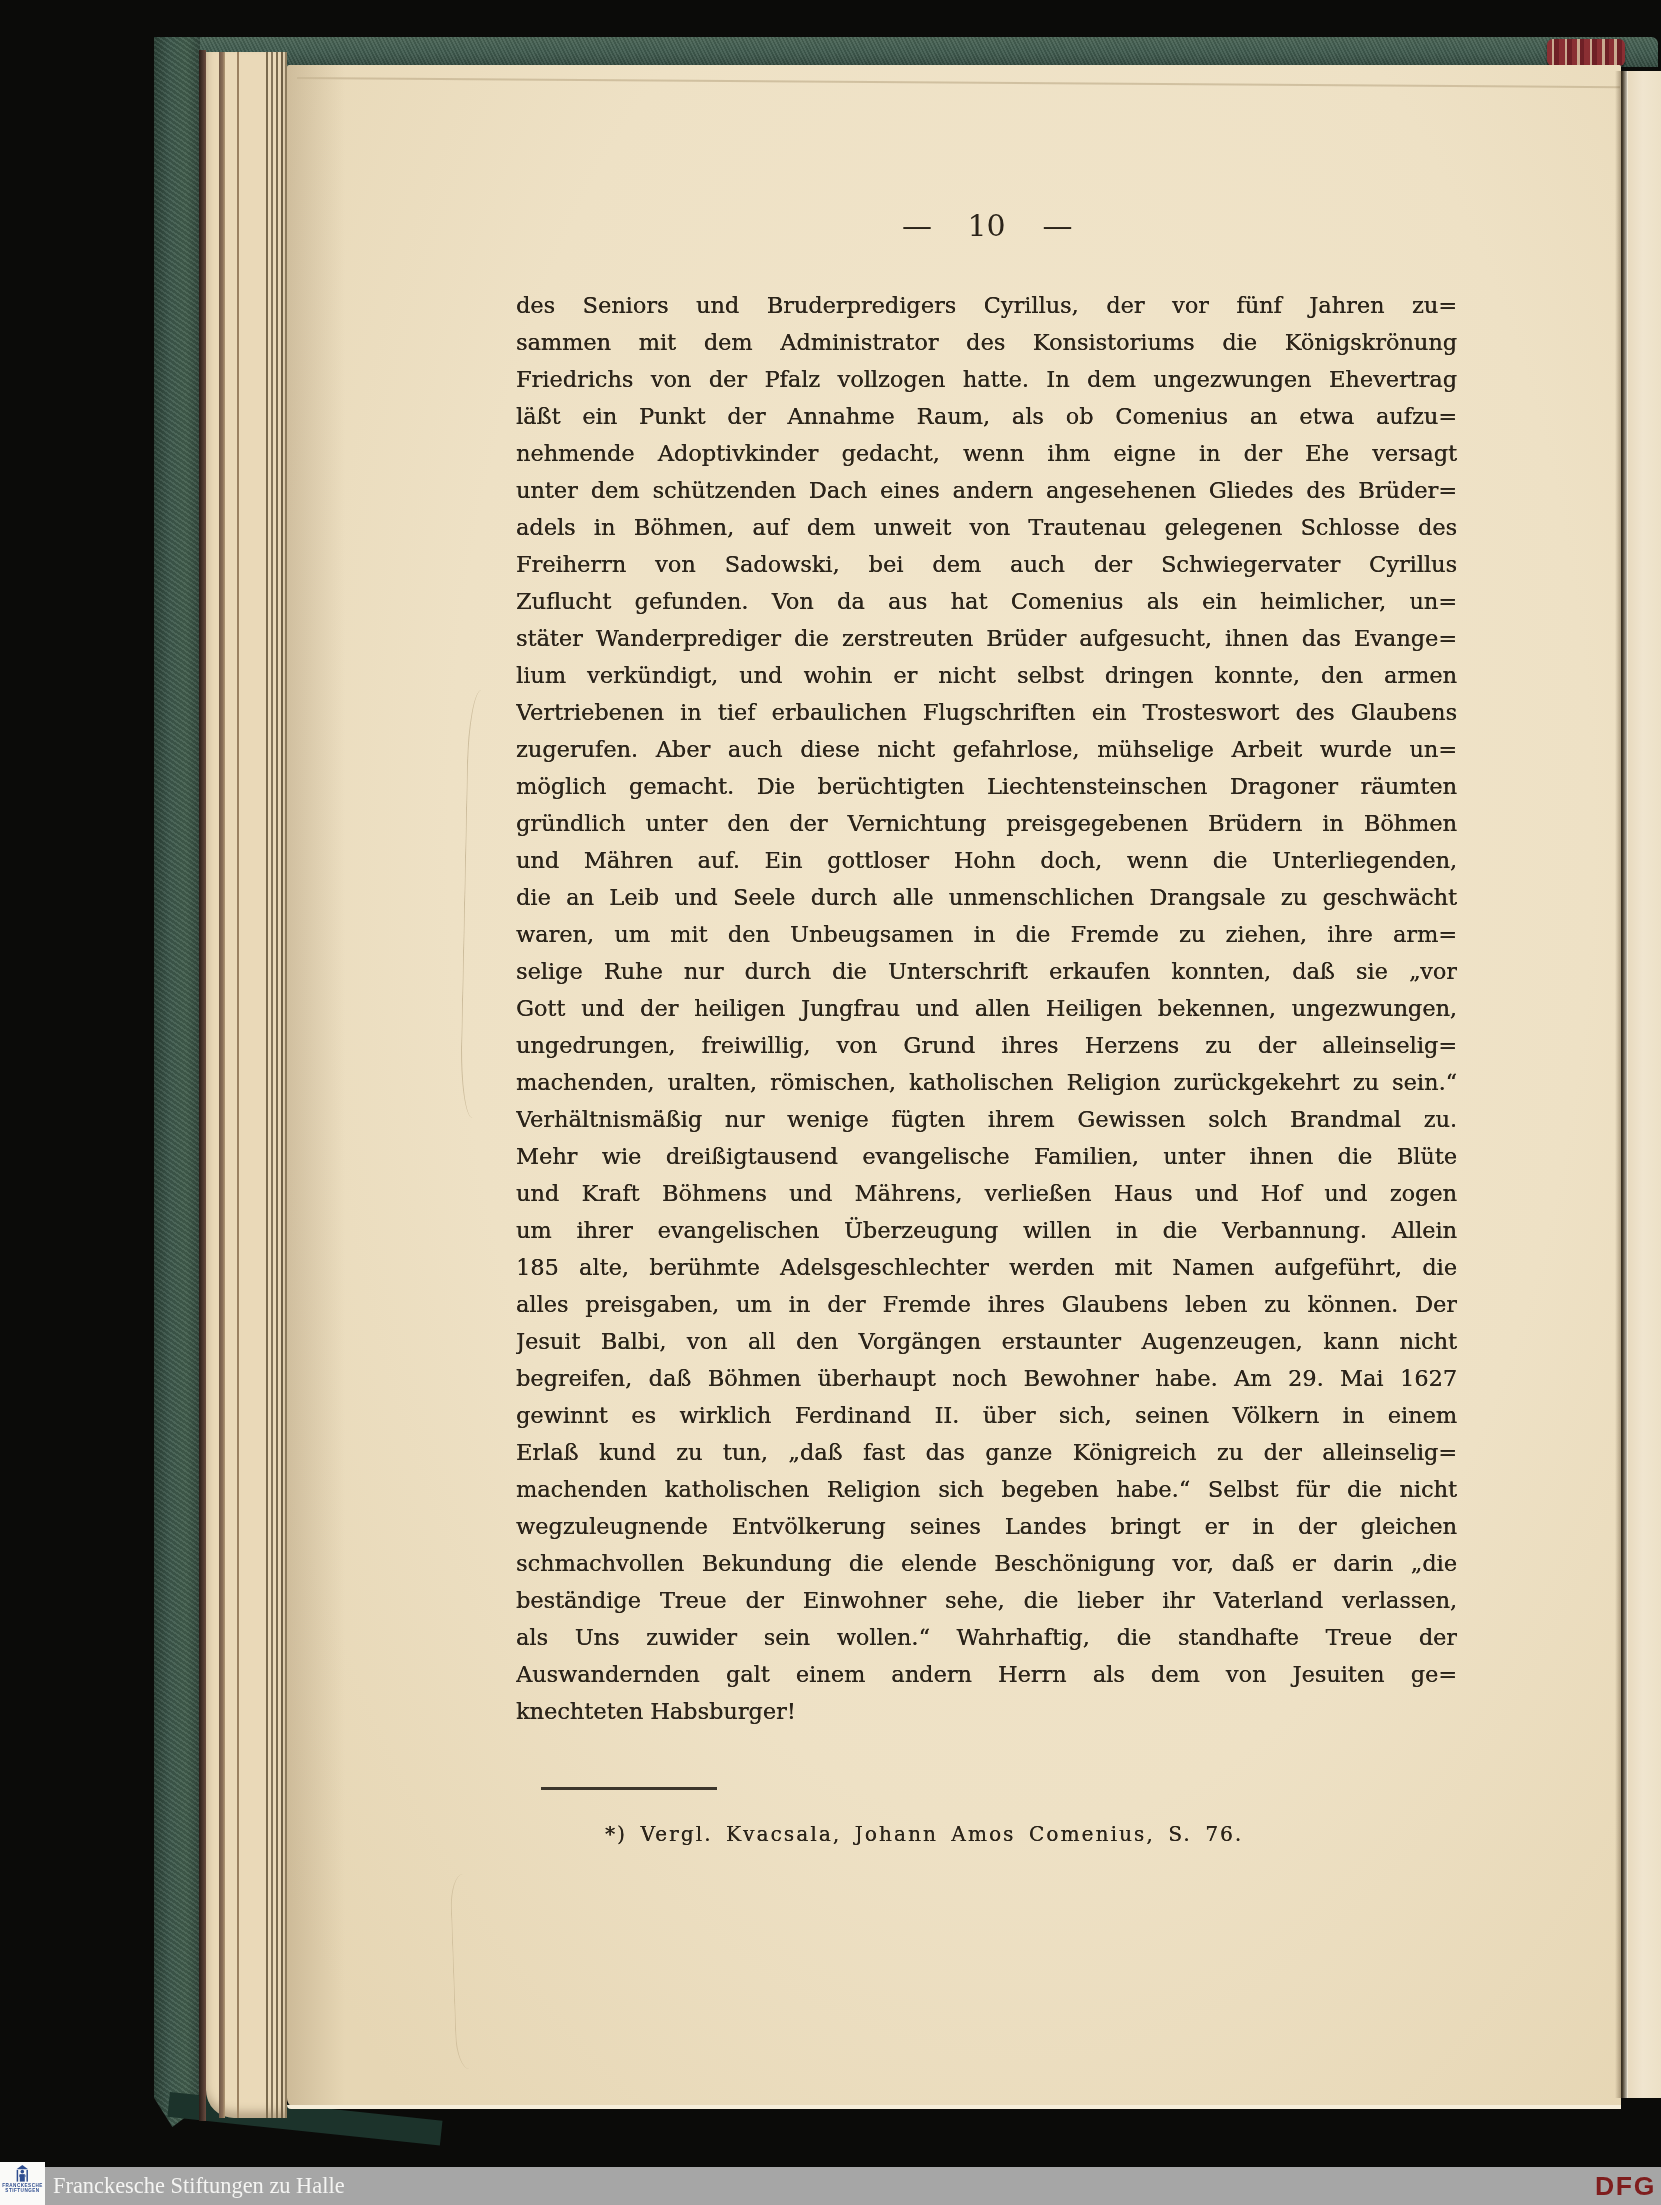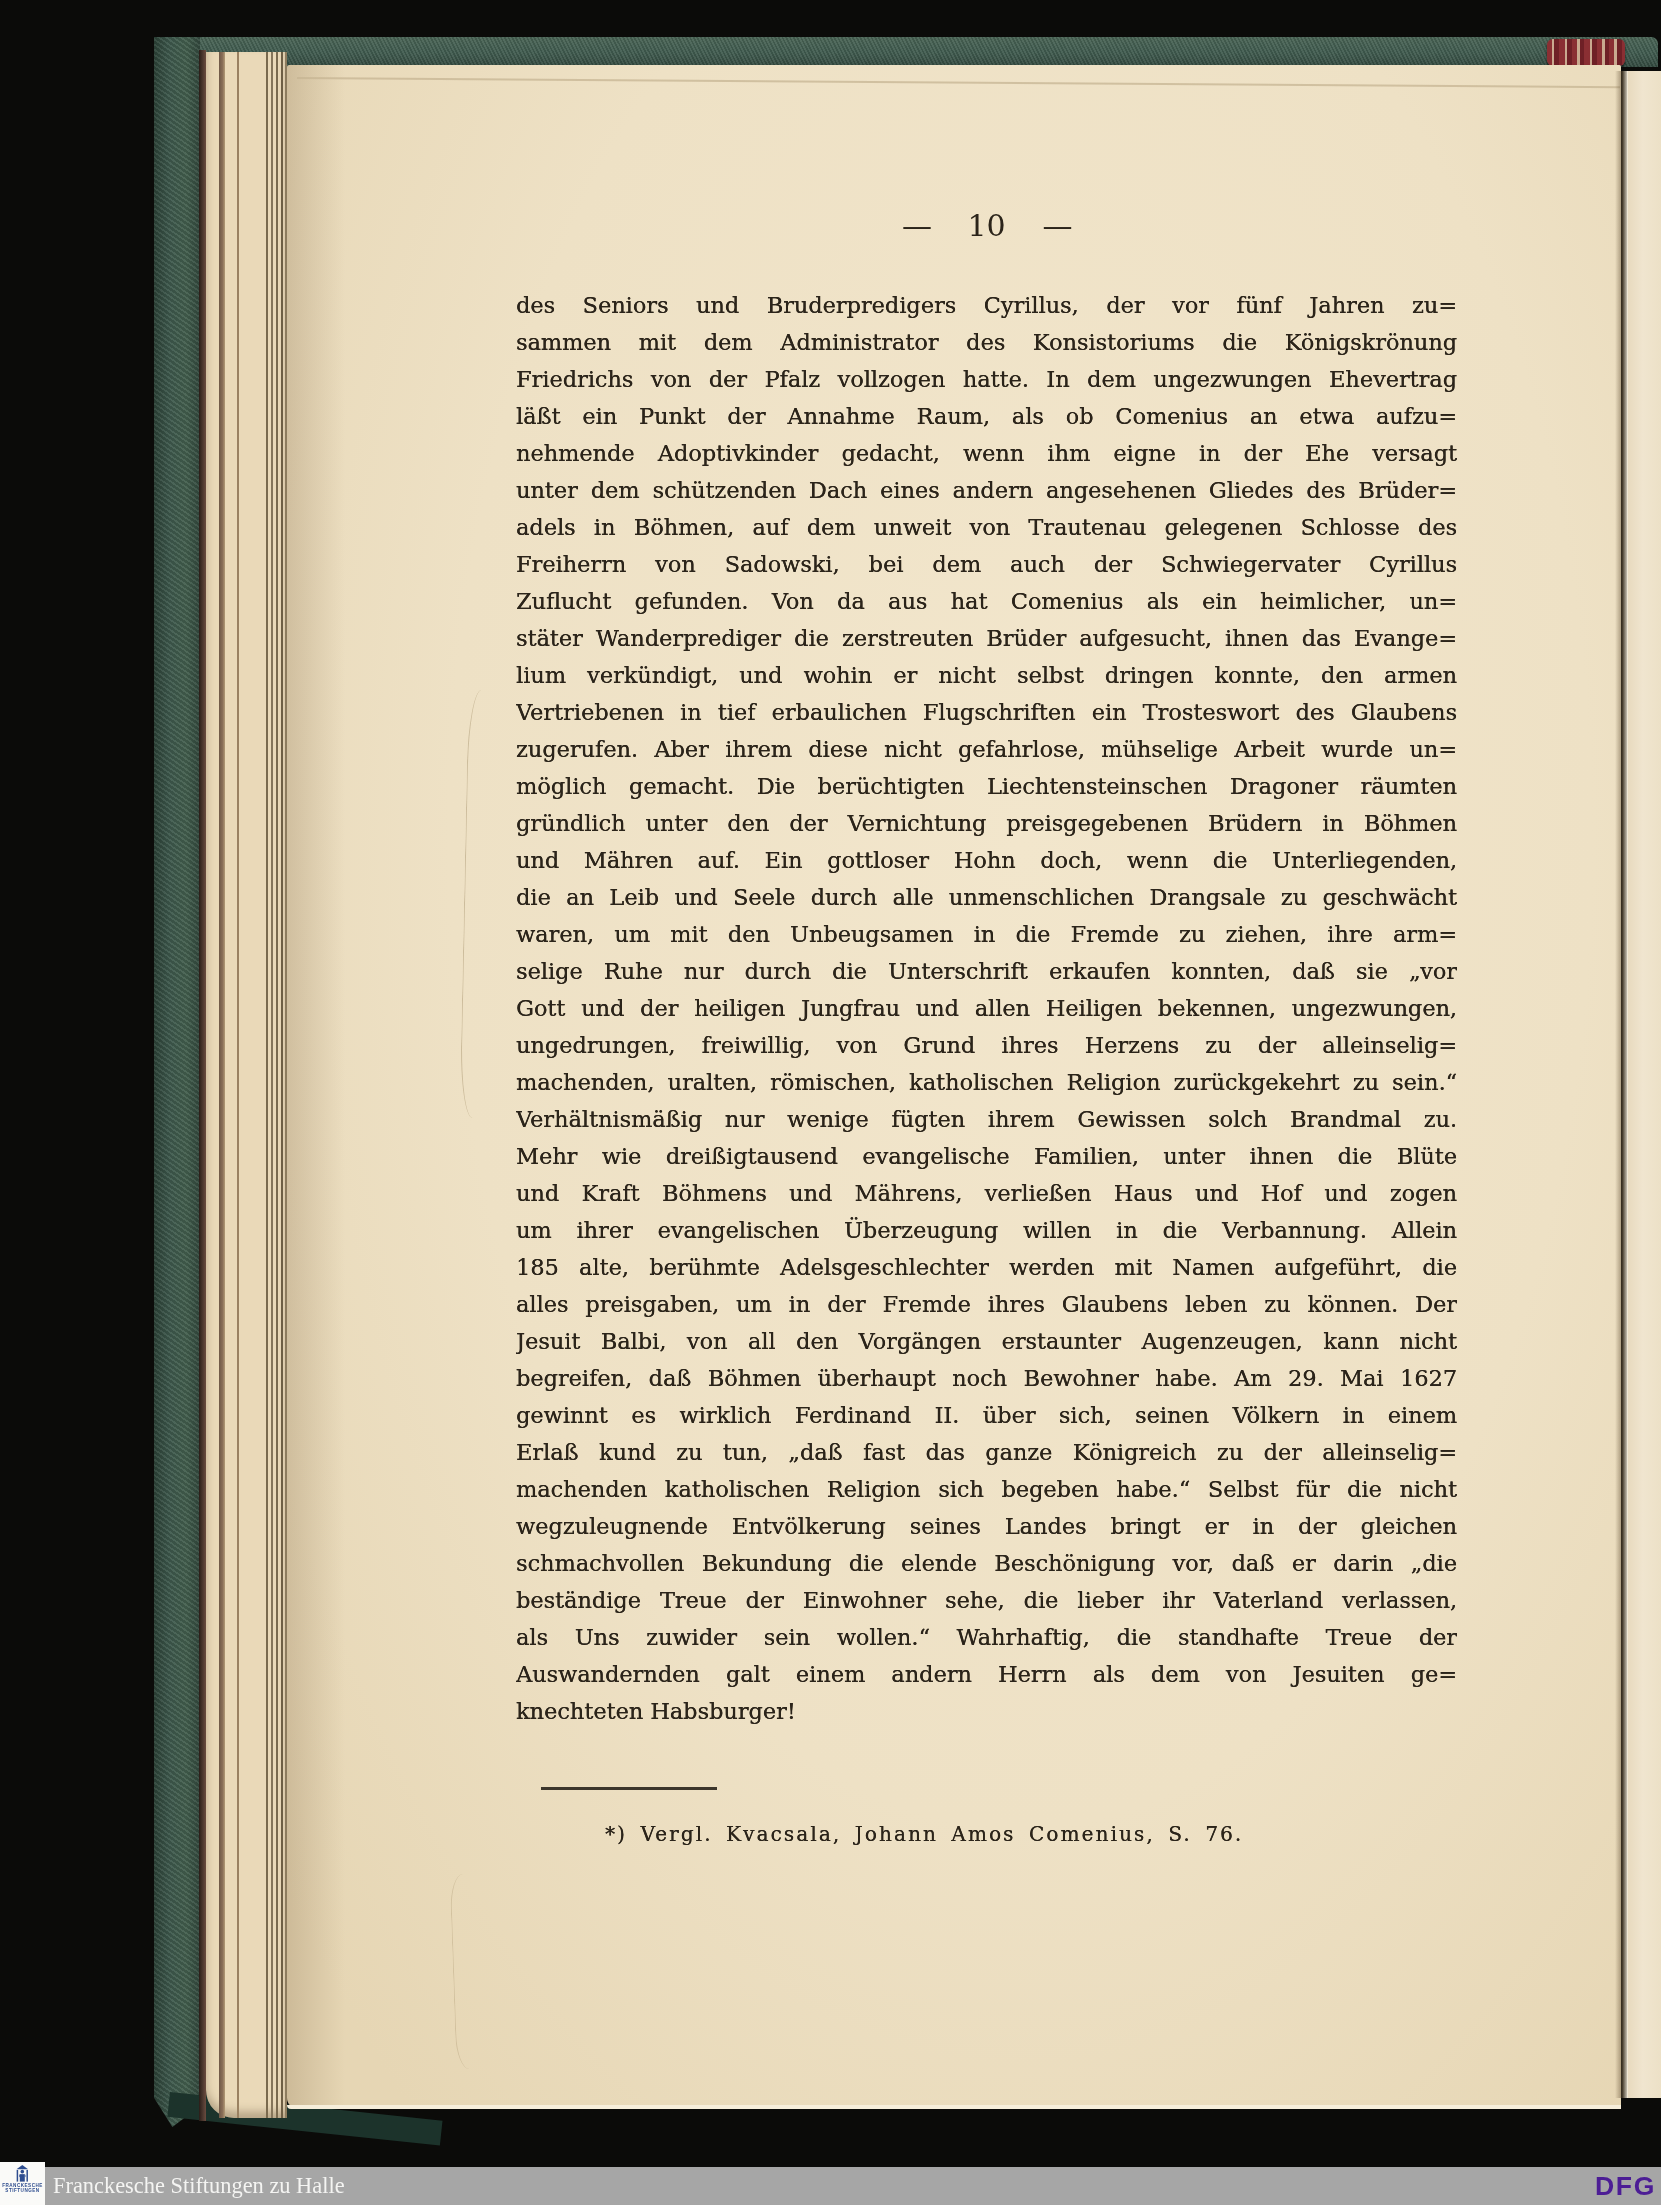--- a/index.html
+++ b/index.html
@@ -81,21 +81,21 @@
     background:var(--bar-gray);z-index:10;}
   .logo-box{position:absolute;left:0;top:-5px;width:45px;height:43px;background:#fafaf8;
     display:flex;flex-direction:column;align-items:center;justify-content:flex-start;padding-top:2.5px;box-sizing:border-box;}
   .logo-box svg{display:block;}
   .logo-text{font-family:"Liberation Sans",sans-serif;font-size:4.6px;line-height:5.4px;
     letter-spacing:0.5px;color:var(--logo-blue);text-align:center;font-weight:bold;}
   .institution{position:absolute;left:53px;top:0;height:41px;line-height:38px;
     font-family:"Liberation Serif",serif;font-size:22.4px;color:#f4f4f2;}
   .dfg{position:absolute;right:5.8px;top:0;height:32px;line-height:38px;
     font-family:"Liberation Sans",sans-serif;font-weight:900;font-size:26.6px;
-    letter-spacing:1.7px;color:#4c1d95;}
+    letter-spacing:1.7px;color:#7f1d1d;}
 </style>
 </head>
 <body>
 
 <div class="stage">
 
   <div class="cover-top"></div>
   <div class="headband"></div>
   <div class="cover-left"></div>
   <div class="hinge-line"></div>
@@ -126,21 +126,21 @@
         <div class="text-line">Friedrichs von der Pfalz vollzogen hatte.  In dem ungezwungen Ehevertrag</div>
         <div class="text-line">läßt ein Punkt der Annahme Raum, als ob Comenius an etwa aufzu=</div>
         <div class="text-line">nehmende Adoptivkinder gedacht, wenn ihm eigne in der Ehe versagt</div>
         <div class="text-line">unter dem schützenden Dach eines andern angesehenen Gliedes des Brüder=</div>
         <div class="text-line">adels in Böhmen, auf dem unweit von Trautenau gelegenen Schlosse des</div>
         <div class="text-line">Freiherrn von Sadowski, bei dem auch der Schwiegervater Cyrillus</div>
         <div class="text-line">Zuflucht gefunden.  Von da aus hat Comenius als ein heimlicher, un=</div>
         <div class="text-line">stäter Wanderprediger die zerstreuten Brüder aufgesucht, ihnen das Evange=</div>
         <div class="text-line">lium verkündigt, und wohin er nicht selbst dringen konnte, den armen</div>
         <div class="text-line">Vertriebenen in tief erbaulichen Flugschriften ein Trosteswort des Glaubens</div>
-        <div class="text-line">zugerufen.  Aber ihrem diese nicht gefahrlose, mühselige Arbeit wurde un=</div>
+        <div class="text-line">zugerufen.  Aber auch diese nicht gefahrlose, mühselige Arbeit wurde un=</div>
         <div class="text-line">möglich gemacht.  Die berüchtigten Liechtensteinschen Dragoner räumten</div>
         <div class="text-line">gründlich unter den der Vernichtung preisgegebenen Brüdern in Böhmen</div>
         <div class="text-line">und Mähren auf.  Ein gottloser Hohn doch, wenn die Unterliegenden,</div>
         <div class="text-line">die an Leib und Seele durch alle unmenschlichen Drangsale zu geschwächt</div>
         <div class="text-line">waren, um mit den Unbeugsamen in die Fremde zu ziehen, ihre arm=</div>
         <div class="text-line">selige Ruhe nur durch die Unterschrift erkaufen konnten, daß sie „vor</div>
         <div class="text-line">Gott und der heiligen Jungfrau und allen Heiligen bekennen, ungezwungen,</div>
         <div class="text-line">ungedrungen, freiwillig, von Grund ihres Herzens zu der alleinselig=</div>
         <div class="text-line">machenden, uralten, römischen, katholischen Religion zurückgekehrt zu sein.“</div>
         <div class="text-line">Verhältnismäßig nur wenige fügten ihrem Gewissen solch Brandmal zu.</div>

